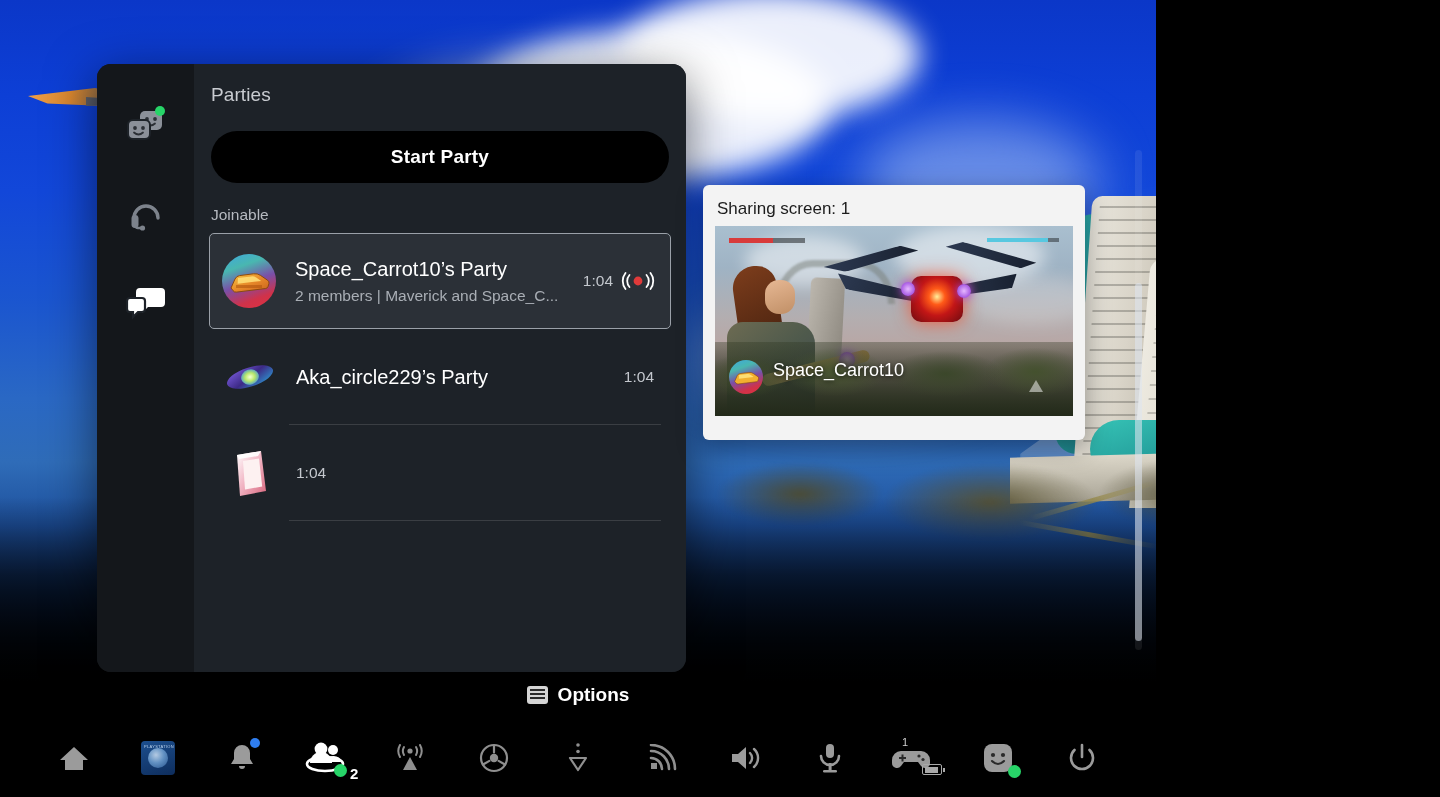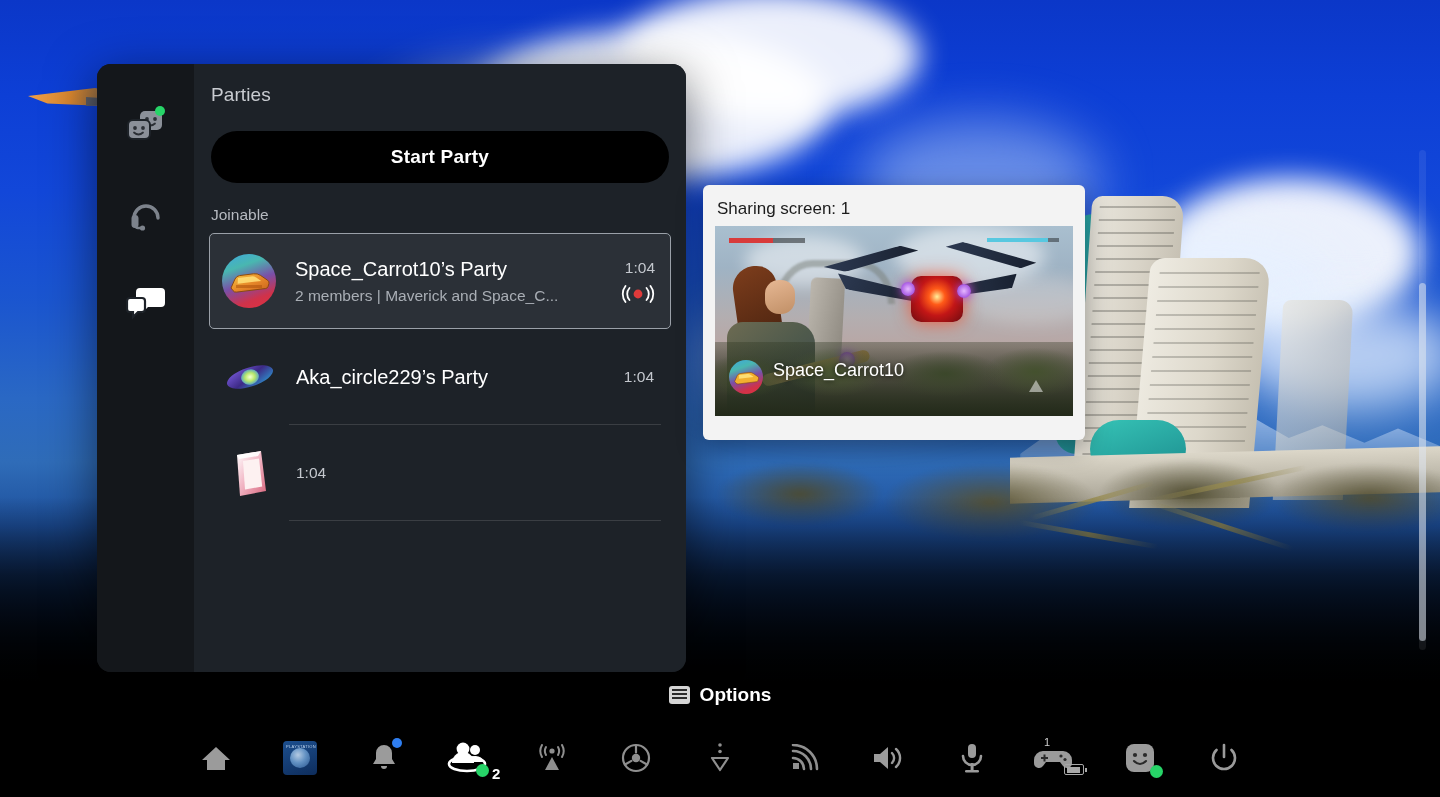--- a/index.html
+++ b/index.html
@@ -1,19 +1,19 @@
 <!DOCTYPE html>
 <html><head>
 <meta charset="utf-8">
 <style>
   * { margin:0; padding:0; box-sizing:border-box; }
   html,body { width:1440px; height:797px; overflow:hidden; background:#000; }
   body { font-family:"Liberation Sans", sans-serif; -webkit-font-smoothing:antialiased; }
 
-  #stage { position:relative; width:1440px; height:797px; overflow:hidden; }
+  #stage { position:relative; width:1156px; height:797px; overflow:hidden; }
 
   
   .bg { position:absolute; inset:0; overflow:hidden; }
   .bg-sky {
     position:absolute; inset:0;
     background:
       linear-gradient(180deg,
         #0b37c8 0%, #0d3fd6 12%, #1247d9 24%,
         #1b56cf 38%, #2a68c4 50%, #2f6cb8 58%,
         #1d4f9b 66%, #0d2a58 74%, #061630 80%,
@@ -126,21 +126,21 @@
             position:relative; overflow:hidden; }
   .av-car { background:linear-gradient(160deg,#3fa7e0 0%, #49b7b0 26%, #7a4fa8 52%, #d0324a 78%, #e0313f 100%); }
   .av-galaxy { background:transparent; }
   .av-frame { background:transparent; }
 
   .row-main { flex:1; min-width:0; }
   .row-title { color:#ffffff; font-size:20px; line-height:1.25; white-space:nowrap;
                overflow:hidden; text-overflow:ellipsis; }
   .row-sub { color:#a9aeb5; font-size:15.5px; margin-top:5px; white-space:nowrap;
              overflow:hidden; text-overflow:ellipsis; }
-  .row-right { flex:0 0 auto; display:flex; flex-direction:column; align-items:flex-end; gap:8px; }
+  .row-right { flex:0 0 auto; display:flex; flex-direction:row; align-items:flex-end; gap:8px; }
   .row-time { color:#c3c7cd; font-size:15.5px; }
 
   
   .share-card { position:absolute; left:703px; top:185px; width:382px; height:255px;
      background:#f3f3f3; border-radius:6px; padding:10px 12px 12px 12px;
      box-shadow:0 8px 26px rgba(0,0,0,.38); }
   .share-title { color:#1c1c1c; font-size:17px; margin:4px 0 7px 2px; }
   .share-shot { position:relative; width:358px; height:190px; overflow:hidden; background:#1b1f22; }
   .share-name-wrap { position:absolute; left:14px; bottom:22px; display:flex; gap:10px; }
   .share-av { width:34px; height:34px; border-radius:50%;

